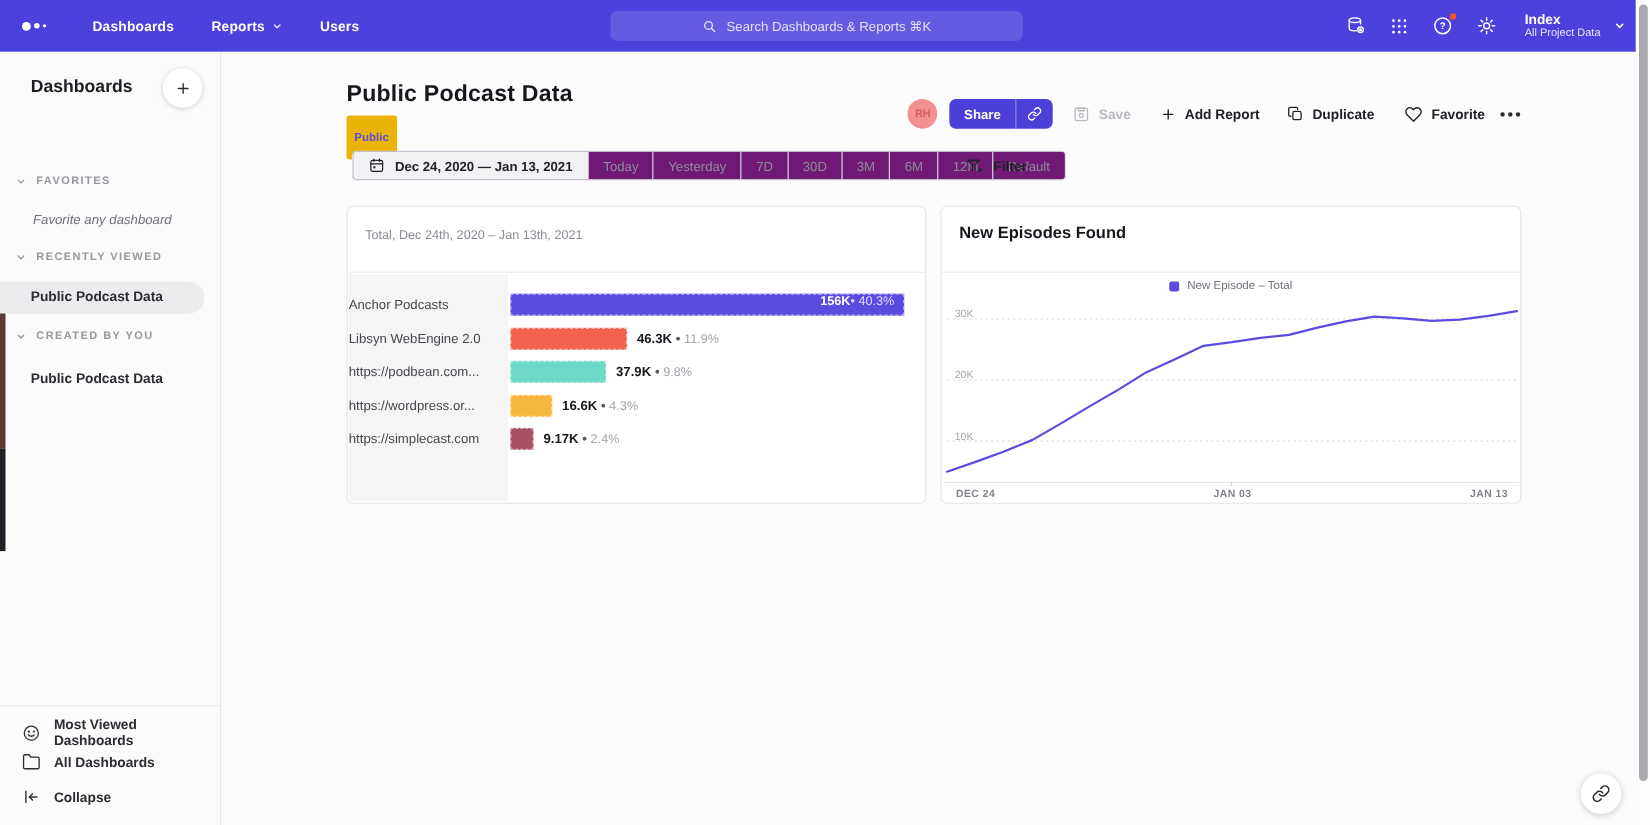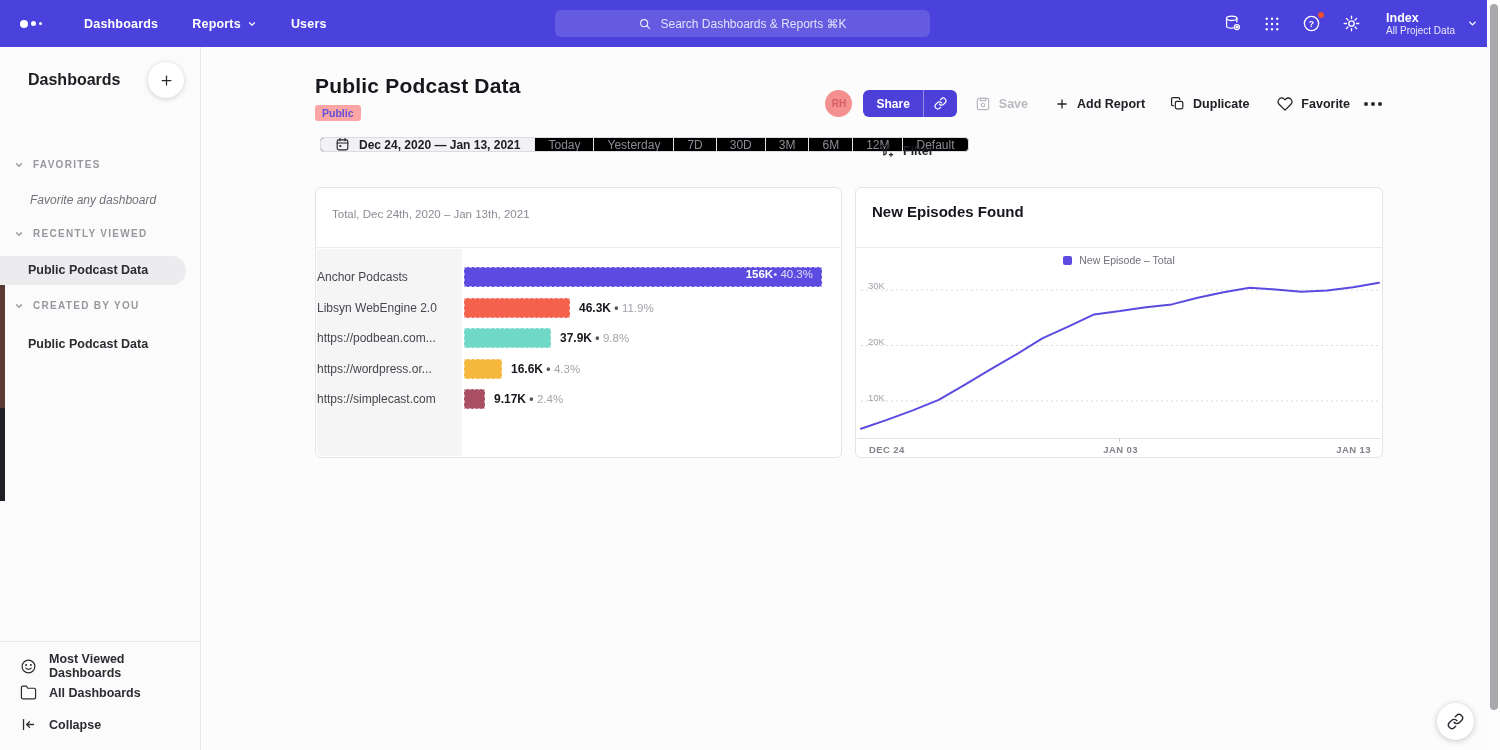--- a/index.html
+++ b/index.html
@@ -40,22 +40,22 @@
   .sb-section .lbl { font-size:10px; font-weight:bold; letter-spacing:1.3px; }
   .sb-empty { position:absolute; left:30px; font-size:12px; font-style:italic; color:#70707a; }
   .sb-item { position:absolute; left:0; width:186px; height:29px; line-height:29px; padding-left:28px; font-size:12.5px; font-weight:bold; color:#2c2c33; cursor:pointer; }
   .sb-item.sel { background:#ececee; border-radius:0 15px 15px 0; }
   .sb-foot { position:absolute; left:0; right:0; bottom:0; height:109px; border-top:1px solid #e9e9ec; }
   .sb-foot-item { position:absolute; left:20px; display:flex; align-items:center; gap:12px; color:#2c2c33; font-size:12.5px; font-weight:bold; cursor:pointer; }
 
   
   .main { position:absolute; left:201px; top:47px; right:0; bottom:0; background:#fcfcfd; }
   .page-title { position:absolute; left:114px; top:27px; font-size:21px; font-weight:bold; color:#16161c; letter-spacing:.2px; }
-  .badge { position:absolute; left:114px; top:58px; background:#fca5a5; color:#5f50da; font-size:10.5px; font-weight:bold; padding:2px 7px; border-radius:3px; }
-  .datebar { position:absolute; left:119px; top:90px; height:15px; display:flex; align-items:stretch; border:1px solid #dbdbe0; border-radius:4px; background:#000000; overflow:hidden; }
+  .badge { position:absolute; left:114px; top:58px; background:#eab308; color:#5f50da; font-size:10.5px; font-weight:bold; padding:14px 7px; border-radius:3px; }
+  .datebar { position:absolute; left:119px; top:90px; height:27px; display:flex; align-items:stretch; border:1px solid #dbdbe0; border-radius:4px; background:#701a75; overflow:hidden; }
   .seg { display:flex; align-items:center; padding:0 13px; font-size:12px; color:#8c8c95; border-right:1px solid #e3e3e7; cursor:pointer; white-space:nowrap; }
   .seg:last-child { border-right:none; }
   .seg.date { background:#f2f2f4; color:#202027; font-weight:bold; gap:9px; padding:0 14px; }
   .filterbtn { position:absolute; left:677px; top:90px; height:27px; display:flex; align-items:center; gap:9px; font-size:12.5px; font-weight:bold; color:#202027; cursor:pointer; }
   .actions { position:absolute; top:43px; right:118px; height:27px; display:flex; align-items:center; }
   .avatar { width:27px; height:27px; border-radius:50%; background:#f59090; color:#d65e5e; font-size:10px; font-weight:bold; display:flex; align-items:center; justify-content:center; cursor:pointer; }
   .sharebtn { margin-left:11px; height:27px; background:#4c40d9; border-radius:6px; display:flex; align-items:stretch; color:#fff; cursor:pointer; }
   .sharebtn .sh-label { display:flex; align-items:center; padding:0 13px; font-size:12px; font-weight:bold; border-right:1px solid rgba(255,255,255,.4); }
   .sharebtn .sh-link { display:flex; align-items:center; padding:0 10px; }
   .actbtn { display:flex; align-items:center; gap:8px; font-size:12.5px; font-weight:bold; color:#202027; cursor:pointer; }

